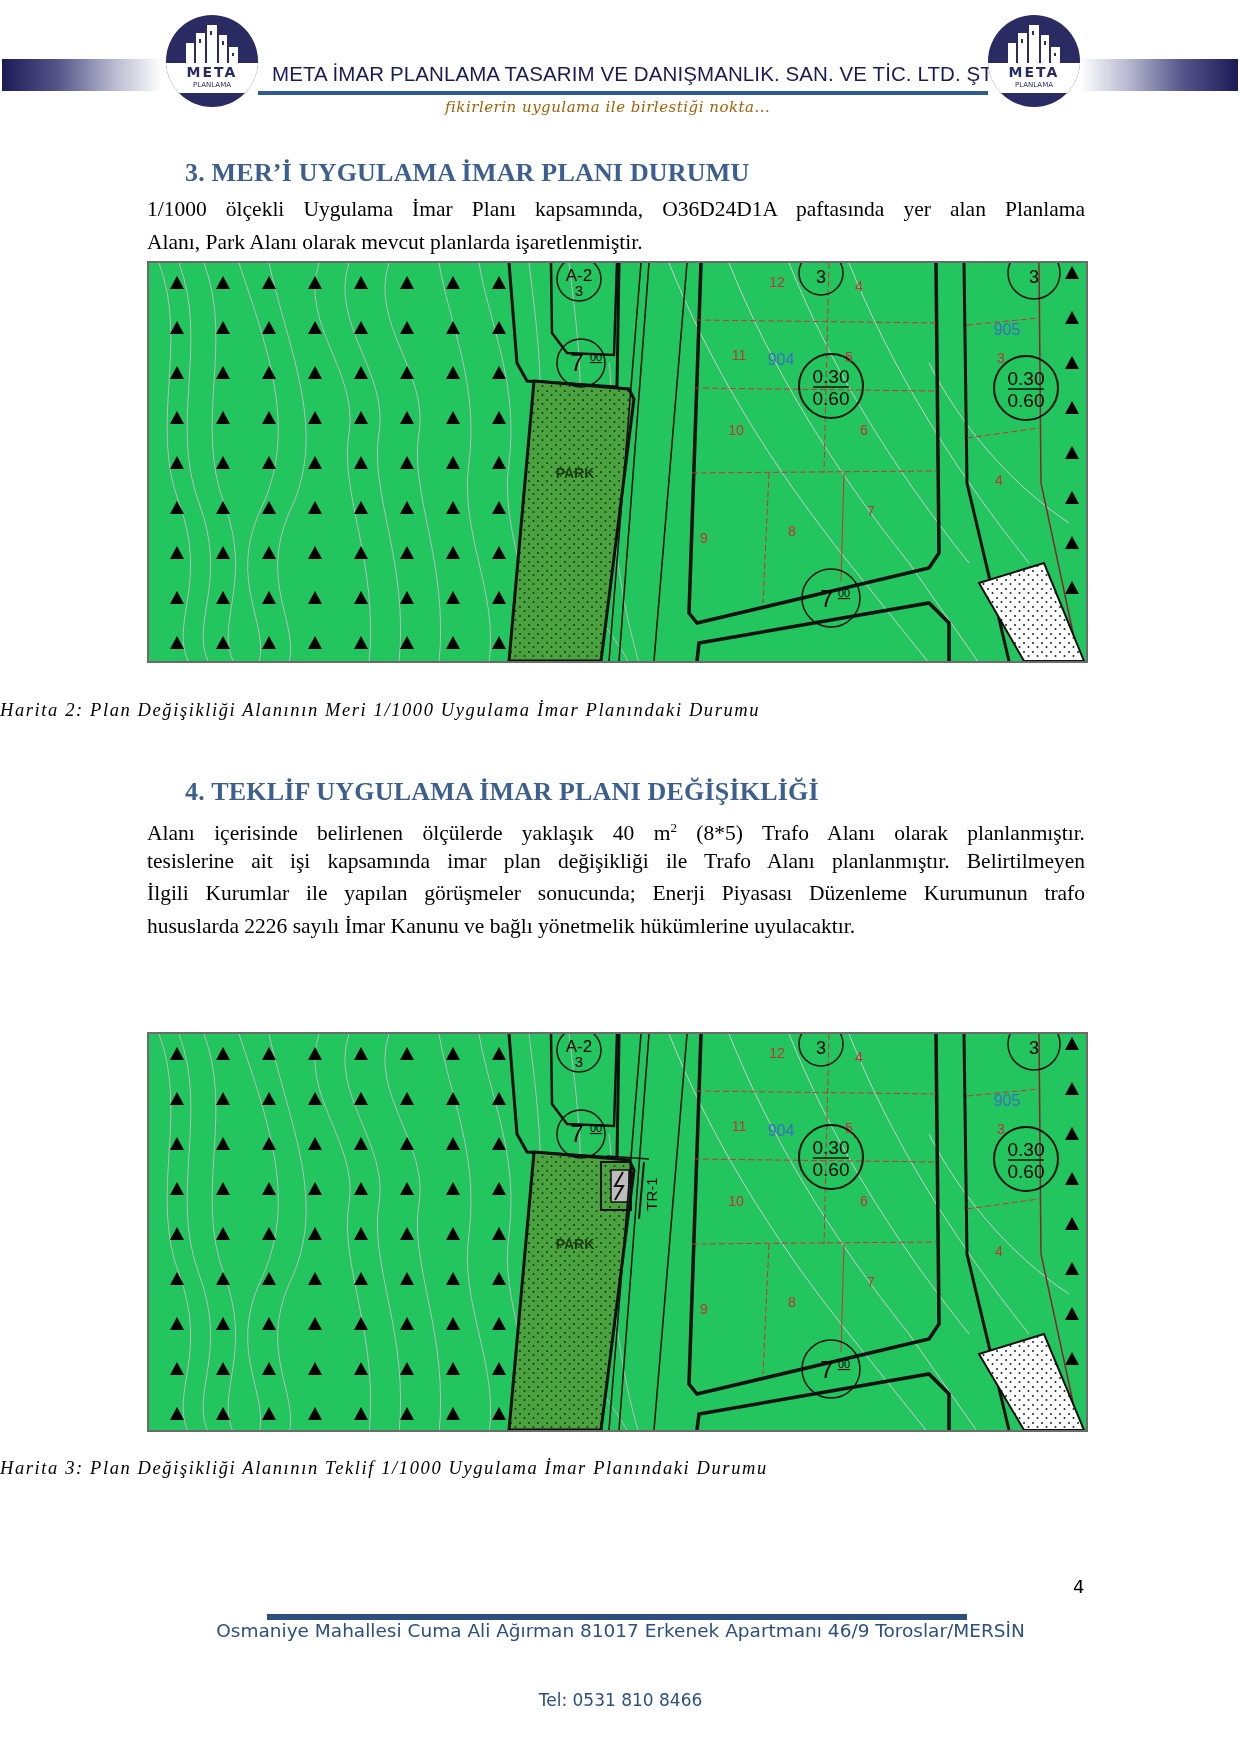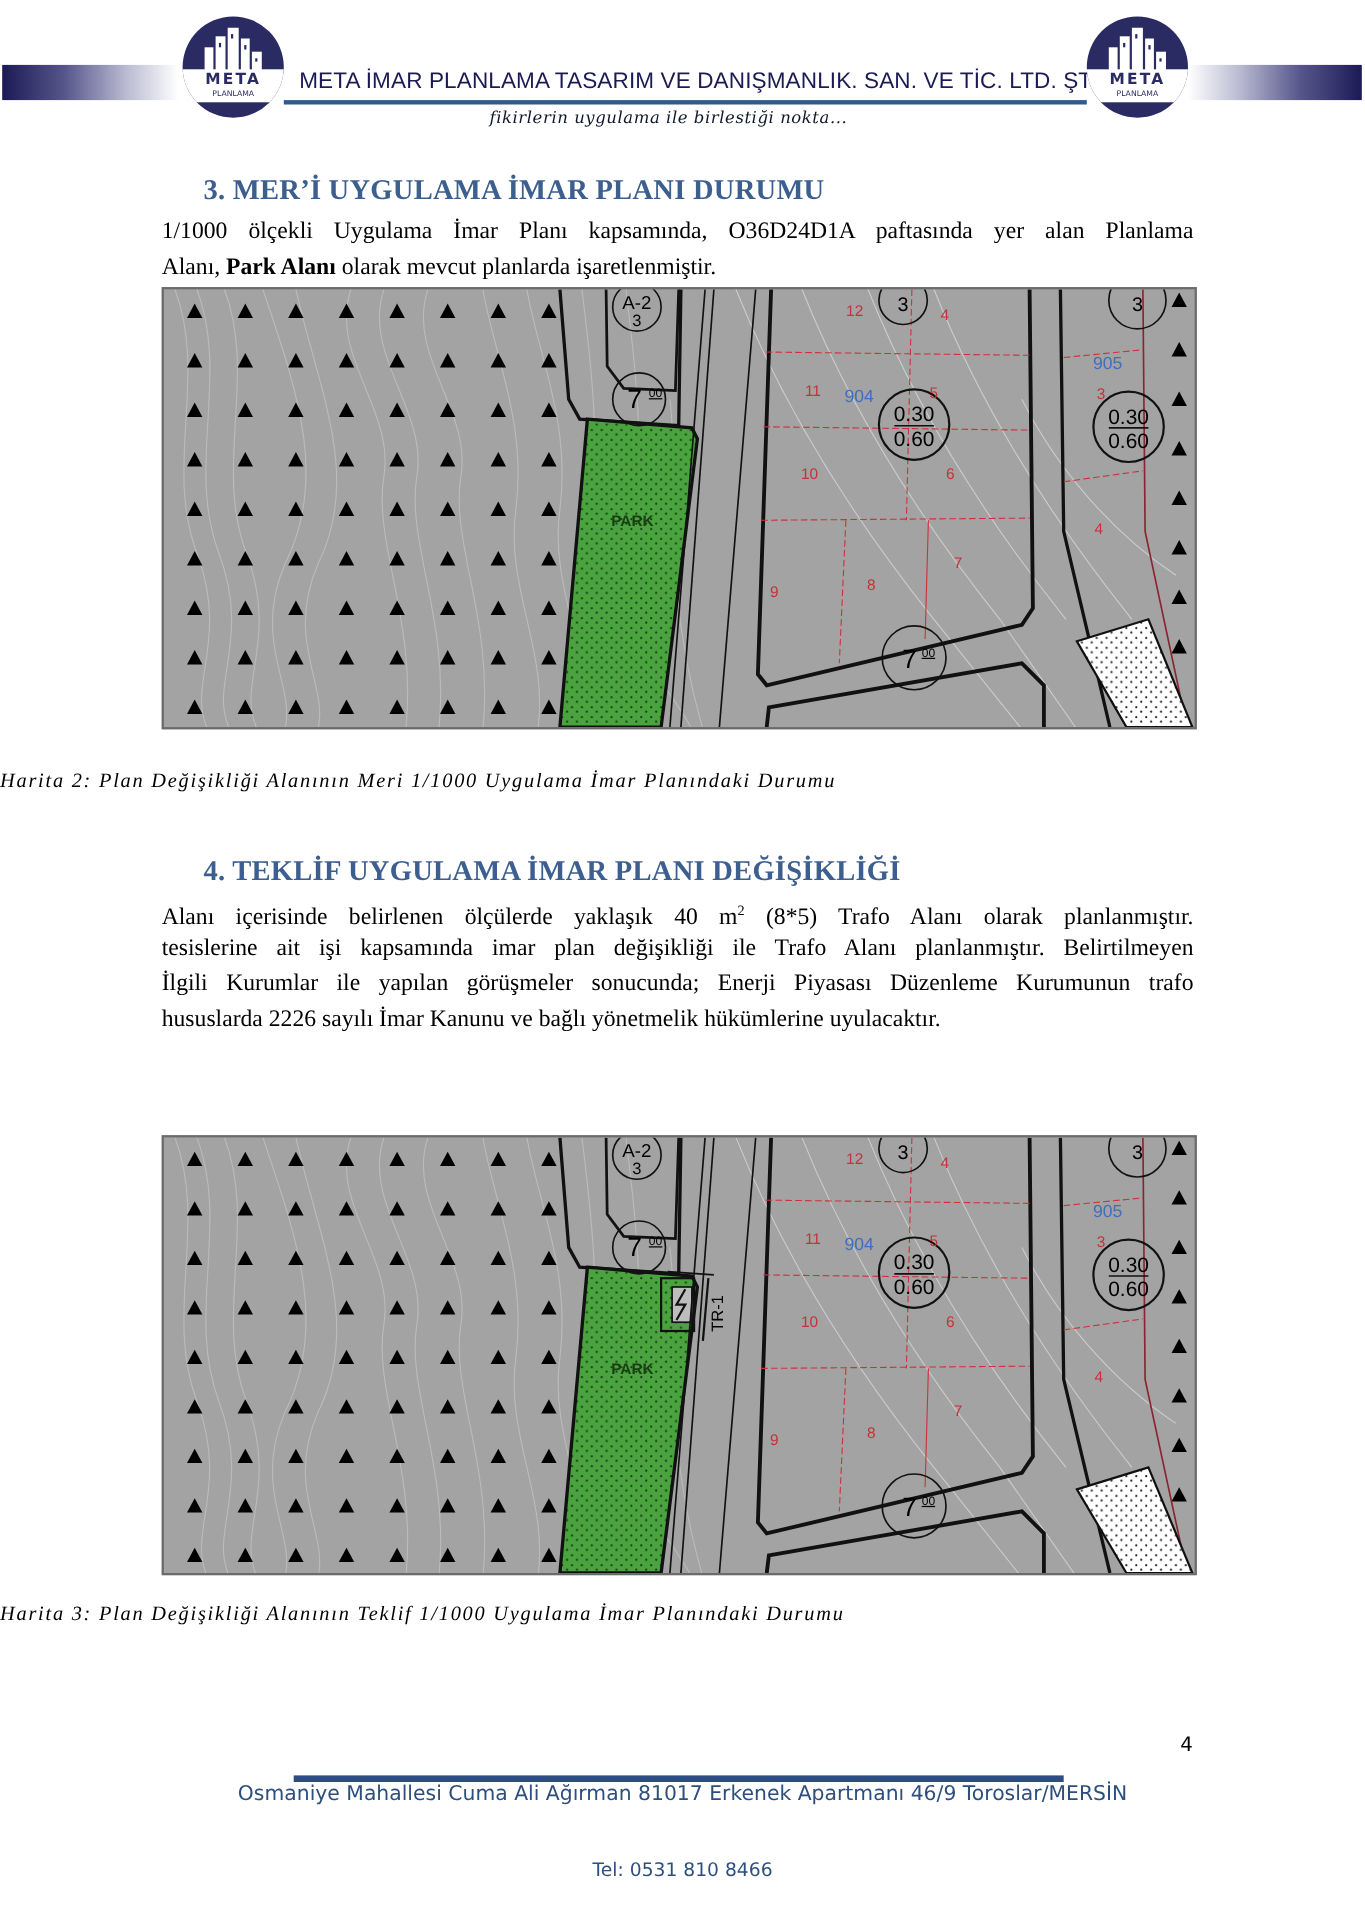--- a/index.html
+++ b/index.html
@@ -13,31 +13,31 @@
   .logo { position: absolute; width: 92px; height: 92px; border-radius: 50%; background: #2b2b63; overflow: hidden; }
   .logo.left { left: 166px; top: 15px; }
   .logo.right { left: 988px; top: 15px; }
   .logo .white-band { position: absolute; left: 0; right: 0; top: 48px; height: 30px; background: #fff; }
   .logo .meta-text { position: absolute; left: 0; right: 0; top: 50px; text-align: center; font-family: "DejaVu Sans", sans-serif; font-size: 14px; letter-spacing: 2px; color: #2b2b63; line-height: 14px; font-weight: bold; }
   .logo .plan-text { position: absolute; left: 0; right: 0; top: 66px; text-align: center; font-family: "DejaVu Sans", sans-serif; font-size: 7px; color: #2b2b63; line-height: 8px; }
   .logo svg { position: absolute; left: 16px; top: 10px; }
 
   .company-name { position: absolute; left: 272px; top: 62px; font-family: "Liberation Sans", sans-serif; font-size: 20.5px; color: #1c1a55; white-space: nowrap; letter-spacing: 0.1px; }
   .hdr-rule { position: absolute; left: 258px; top: 91px; width: 730px; height: 4px; background: #2d5b8e; }
-  .slogan { position: absolute; left: 445px; top: 98px; font-family: "DejaVu Serif", serif; font-style: italic; font-size: 15px; color: #0f172a; white-space: nowrap; letter-spacing: 0.5px; }
+  .slogan { position: absolute; left: 445px; top: 98px; font-family: "DejaVu Serif", serif; font-style: italic; font-size: 15px; color: #a16207; white-space: nowrap; letter-spacing: 0.5px; }
 
   
   .h2 { position: absolute; left: 185px; font-family: "Liberation Serif", serif; font-weight: bold; font-size: 26px; color: #3c5f8f; white-space: nowrap; letter-spacing: 0.2px; }
   .para { position: absolute; left: 147px; width: 938px; font-size: 21.5px; line-height: 32.6px; text-align: justify; }
   .para .ln { display: block; text-align: justify; text-align-last: justify; height: 32.6px; white-space: nowrap; }
   .para .ln.last { text-align-last: left; }
-  .para b { font-weight: bold; }
+  .para b { font-weight: normal; }
   .caption { position: absolute; left: 0; width: 1033px; text-align: left; font-style: italic; font-size: 18.5px; letter-spacing: 1.6px; }
 
-  .map { position: absolute; left: 147px; width: 941px; border: 2px solid #6b6b6b; box-sizing: border-box; background: #a3a3a3; overflow: hidden; }
+  .map { position: absolute; left: 147px; width: 941px; border: 2px solid #6b6b6b; box-sizing: border-box; background: #22c55e; overflow: hidden; }
   .map svg { display: block; }
 
   
   .page-number { position: absolute; left: 1073px; top: 1576px; font-family: "DejaVu Sans", sans-serif; font-size: 18px; }
   .ftr-rule { position: absolute; left: 267px; top: 1614px; width: 700px; height: 6px; background: #2d4f7e; }
   .ftr-line1 { position: absolute; left: 0; width: 1241px; top: 1620px; text-align: center; font-family: "DejaVu Sans", sans-serif; font-size: 18.5px; color: #2d4f7e; }
   .ftr-line2 { position: absolute; left: 0; width: 1241px; top: 1650px; text-align: center; font-family: "DejaVu Sans", sans-serif; font-size: 17px; color: #2d4f7e; margin-top: 40px; }
 </style>
 </head>
 <body>

